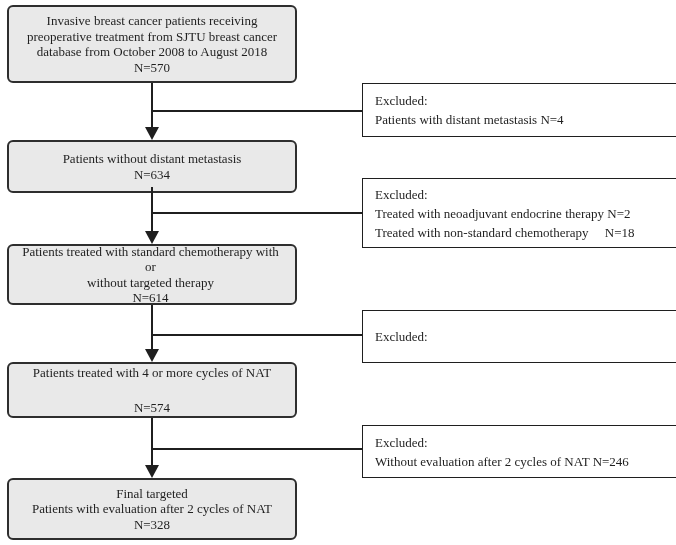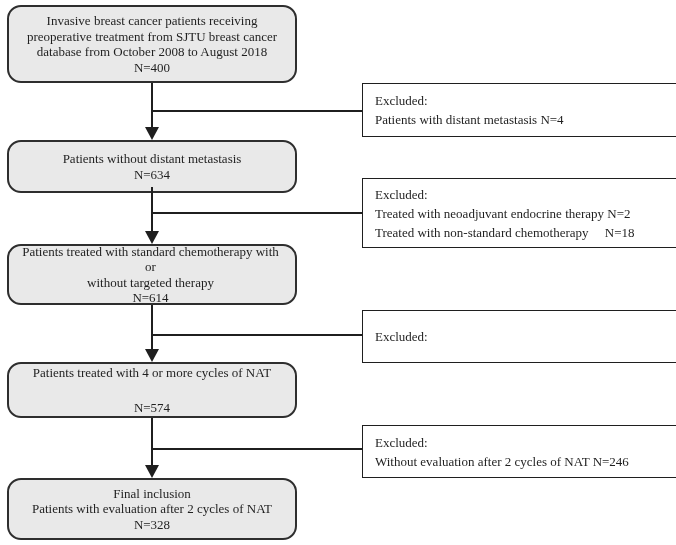--- a/index.html
+++ b/index.html
@@ -13,21 +13,21 @@
     overflow: hidden;
   }
   
   .mbox {
     position: absolute;
     left: 7px;
     width: 290px;
     box-sizing: border-box;
     background: #e9e9e9;
     border: 2px solid #2e2e2e;
-    border-radius: 14px;
+    border-radius: 6px;
     display: flex;
     flex-direction: column;
     align-items: center;
     justify-content: center;
     text-align: center;
     font-size: 13px;
     line-height: 15.5px;
     padding: 2px 10px;
   }
   
@@ -99,41 +99,41 @@
 </style>
 </head>
 <body>
 
 <div class="canvas">
 
   <div class="mbox" id="mb1">
     <span class="ln">Invasive breast cancer patients receiving</span>
     <span class="ln">preoperative treatment from SJTU breast cancer</span>
     <span class="ln">database from October 2008 to August 2018</span>
-    <span class="ln">N=400</span>
+    <span class="ln">N=570</span>
   </div>
 
   <div class="mbox" id="mb2">
     <span class="ln">Patients without distant metastasis</span>
     <span class="ln">N=634</span>
   </div>
 
   <div class="mbox" id="mb3">
     <span class="ln">Patients treated with standard chemotherapy with or</span>
     <span class="ln">without targeted therapy</span>
     <span class="ln">N=614</span>
   </div>
 
   <div class="mbox" id="mb4">
     <span class="ln">Patients treated with 4 or more cycles of NAT</span>
     <span class="ln">N=574</span>
   </div>
 
   <div class="mbox" id="mb5">
-    <span class="ln">Final inclusion</span>
+    <span class="ln">Final targeted</span>
     <span class="ln">Patients with evaluation after 2 cycles of NAT</span>
     <span class="ln">N=328</span>
   </div>
 
   <div class="ebox" id="eb1">
     <span class="ln">Excluded:</span>
     <span class="ln">Patients with distant metastasis N=4</span>
   </div>
 
   <div class="ebox" id="eb2">

